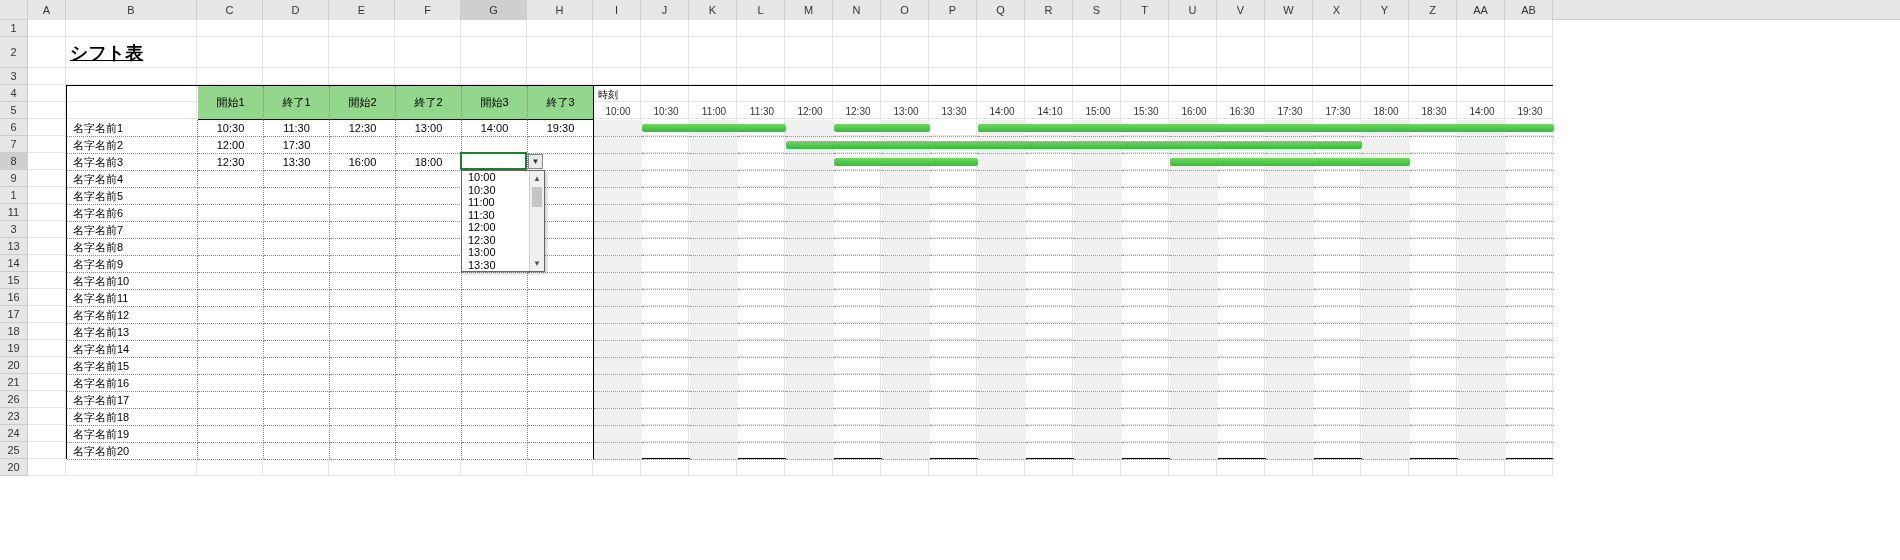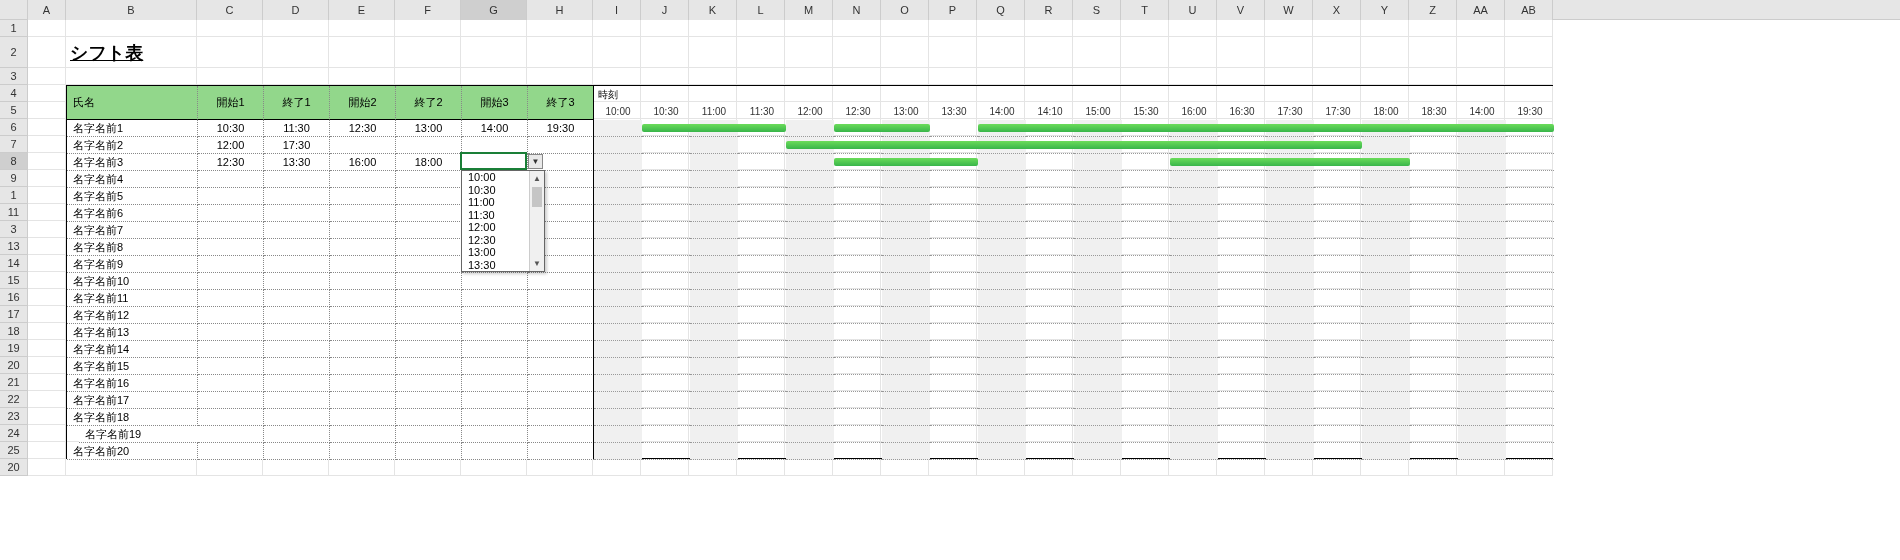--- a/index.html
+++ b/index.html
@@ -249,21 +249,21 @@
       <div class="row-h" style="position: absolute; top: 201px; left: 0px; width: 28px; height: 17px; line-height: 17px;">3</div>
       <div class="row-h" style="position: absolute; top: 218px; left: 0px; width: 28px; height: 17px; line-height: 17px;">13</div>
       <div class="row-h" style="position: absolute; top: 235px; left: 0px; width: 28px; height: 17px; line-height: 17px;">14</div>
       <div class="row-h" style="position: absolute; top: 252px; left: 0px; width: 28px; height: 17px; line-height: 17px;">15</div>
       <div class="row-h" style="position: absolute; top: 269px; left: 0px; width: 28px; height: 17px; line-height: 17px;">16</div>
       <div class="row-h" style="position: absolute; top: 286px; left: 0px; width: 28px; height: 17px; line-height: 17px;">17</div>
       <div class="row-h" style="position: absolute; top: 303px; left: 0px; width: 28px; height: 17px; line-height: 17px;">18</div>
       <div class="row-h" style="position: absolute; top: 320px; left: 0px; width: 28px; height: 17px; line-height: 17px;">19</div>
       <div class="row-h" style="position: absolute; top: 337px; left: 0px; width: 28px; height: 17px; line-height: 17px;">20</div>
       <div class="row-h" style="position: absolute; top: 354px; left: 0px; width: 28px; height: 17px; line-height: 17px;">21</div>
-      <div class="row-h" style="position: absolute; top: 371px; left: 0px; width: 28px; height: 17px; line-height: 17px;">22</div>
+      <div class="row-h" style="position: absolute; top: 371px; left: 0px; width: 28px; height: 17px; line-height: 17px;">26</div>
       <div class="row-h" style="position: absolute; top: 388px; left: 0px; width: 28px; height: 17px; line-height: 17px;">23</div>
       <div class="row-h" style="position: absolute; top: 405px; left: 0px; width: 28px; height: 17px; line-height: 17px;">24</div>
       <div class="row-h" style="position: absolute; top: 422px; left: 0px; width: 28px; height: 17px; line-height: 17px;">25</div>
       <div class="row-h" style="position: absolute; top: 439px; left: 0px; width: 28px; height: 17px; line-height: 17px;">20</div>
     </div>
 
   <div class="grid" id="grid">
       <div class="gcell" style="left: 0px; top: 0px; width: 38px; height: 17px;"></div>
       <div class="gcell" style="left: 38px; top: 0px; width: 131px; height: 17px;"></div>
       <div class="gcell" style="left: 169px; top: 0px; width: 66px; height: 17px;"></div>
@@ -990,21 +990,20 @@
       <div class="gcell" style="left: 1285px; top: 439px; width: 48px; height: 17px;"></div>
       <div class="gcell" style="left: 1333px; top: 439px; width: 48px; height: 17px;"></div>
       <div class="gcell" style="left: 1381px; top: 439px; width: 48px; height: 17px;"></div>
       <div class="gcell" style="left: 1429px; top: 439px; width: 48px; height: 17px;"></div>
       <div class="gcell" style="left: 1477px; top: 439px; width: 48px; height: 17px;"></div>
     </div>
 
   <div class="title" id="title" style="left: 70px; top: 41px;">シフト表</div>
 
   <div class="shift-table" id="shift-table" style="left: 66px; top: 85px; width: 527px; height: 374px;">
-      <div class="hdr" style="left: 0px; top: 0px; width: 131px;">氏名</div>
       <div class="hdr center" style="left: 131px; top: 0px; width: 66px;">開始1</div>
       <div class="hdr center" style="left: 197px; top: 0px; width: 66px;">終了1</div>
       <div class="hdr center" style="left: 263px; top: 0px; width: 66px;">開始2</div>
       <div class="hdr center" style="left: 329px; top: 0px; width: 66px;">終了2</div>
       <div class="hdr center" style="left: 395px; top: 0px; width: 66px;">開始3</div>
       <div class="hdr center" style="left: 461px; top: 0px; width: 66px;">終了3</div>
       <div class="cell" style="left: 0px; top: 34px; width: 131px;">名字名前1</div>
       <div class="cell center" style="left: 131px; top: 34px; width: 66px;">10:30</div>
       <div class="cell center" style="left: 197px; top: 34px; width: 66px;">11:30</div>
       <div class="cell center" style="left: 263px; top: 34px; width: 66px;">12:30</div>
@@ -1123,21 +1122,21 @@
       <div class="cell center" style="left: 329px; top: 306px; width: 66px;"></div>
       <div class="cell center" style="left: 395px; top: 306px; width: 66px;"></div>
       <div class="cell center" style="left: 461px; top: 306px; width: 66px;"></div>
       <div class="cell" style="left: 0px; top: 323px; width: 131px;">名字名前18</div>
       <div class="cell center" style="left: 131px; top: 323px; width: 66px;"></div>
       <div class="cell center" style="left: 197px; top: 323px; width: 66px;"></div>
       <div class="cell center" style="left: 263px; top: 323px; width: 66px;"></div>
       <div class="cell center" style="left: 329px; top: 323px; width: 66px;"></div>
       <div class="cell center" style="left: 395px; top: 323px; width: 66px;"></div>
       <div class="cell center" style="left: 461px; top: 323px; width: 66px;"></div>
-      <div class="cell" style="left: 12px; top: 340px; width: 131px;">名字名前19</div>
+      <div class="cell" style="left: 0px; top: 340px; width: 131px;">名字名前19</div>
       <div class="cell center" style="left: 131px; top: 340px; width: 66px;"></div>
       <div class="cell center" style="left: 197px; top: 340px; width: 66px;"></div>
       <div class="cell center" style="left: 263px; top: 340px; width: 66px;"></div>
       <div class="cell center" style="left: 329px; top: 340px; width: 66px;"></div>
       <div class="cell center" style="left: 395px; top: 340px; width: 66px;"></div>
       <div class="cell center" style="left: 461px; top: 340px; width: 66px;"></div>
       <div class="cell" style="left: 0px; top: 357px; width: 131px;">名字名前20</div>
       <div class="cell center" style="left: 131px; top: 357px; width: 66px;"></div>
       <div class="cell center" style="left: 197px; top: 357px; width: 66px;"></div>
       <div class="cell center" style="left: 263px; top: 357px; width: 66px;"></div>

